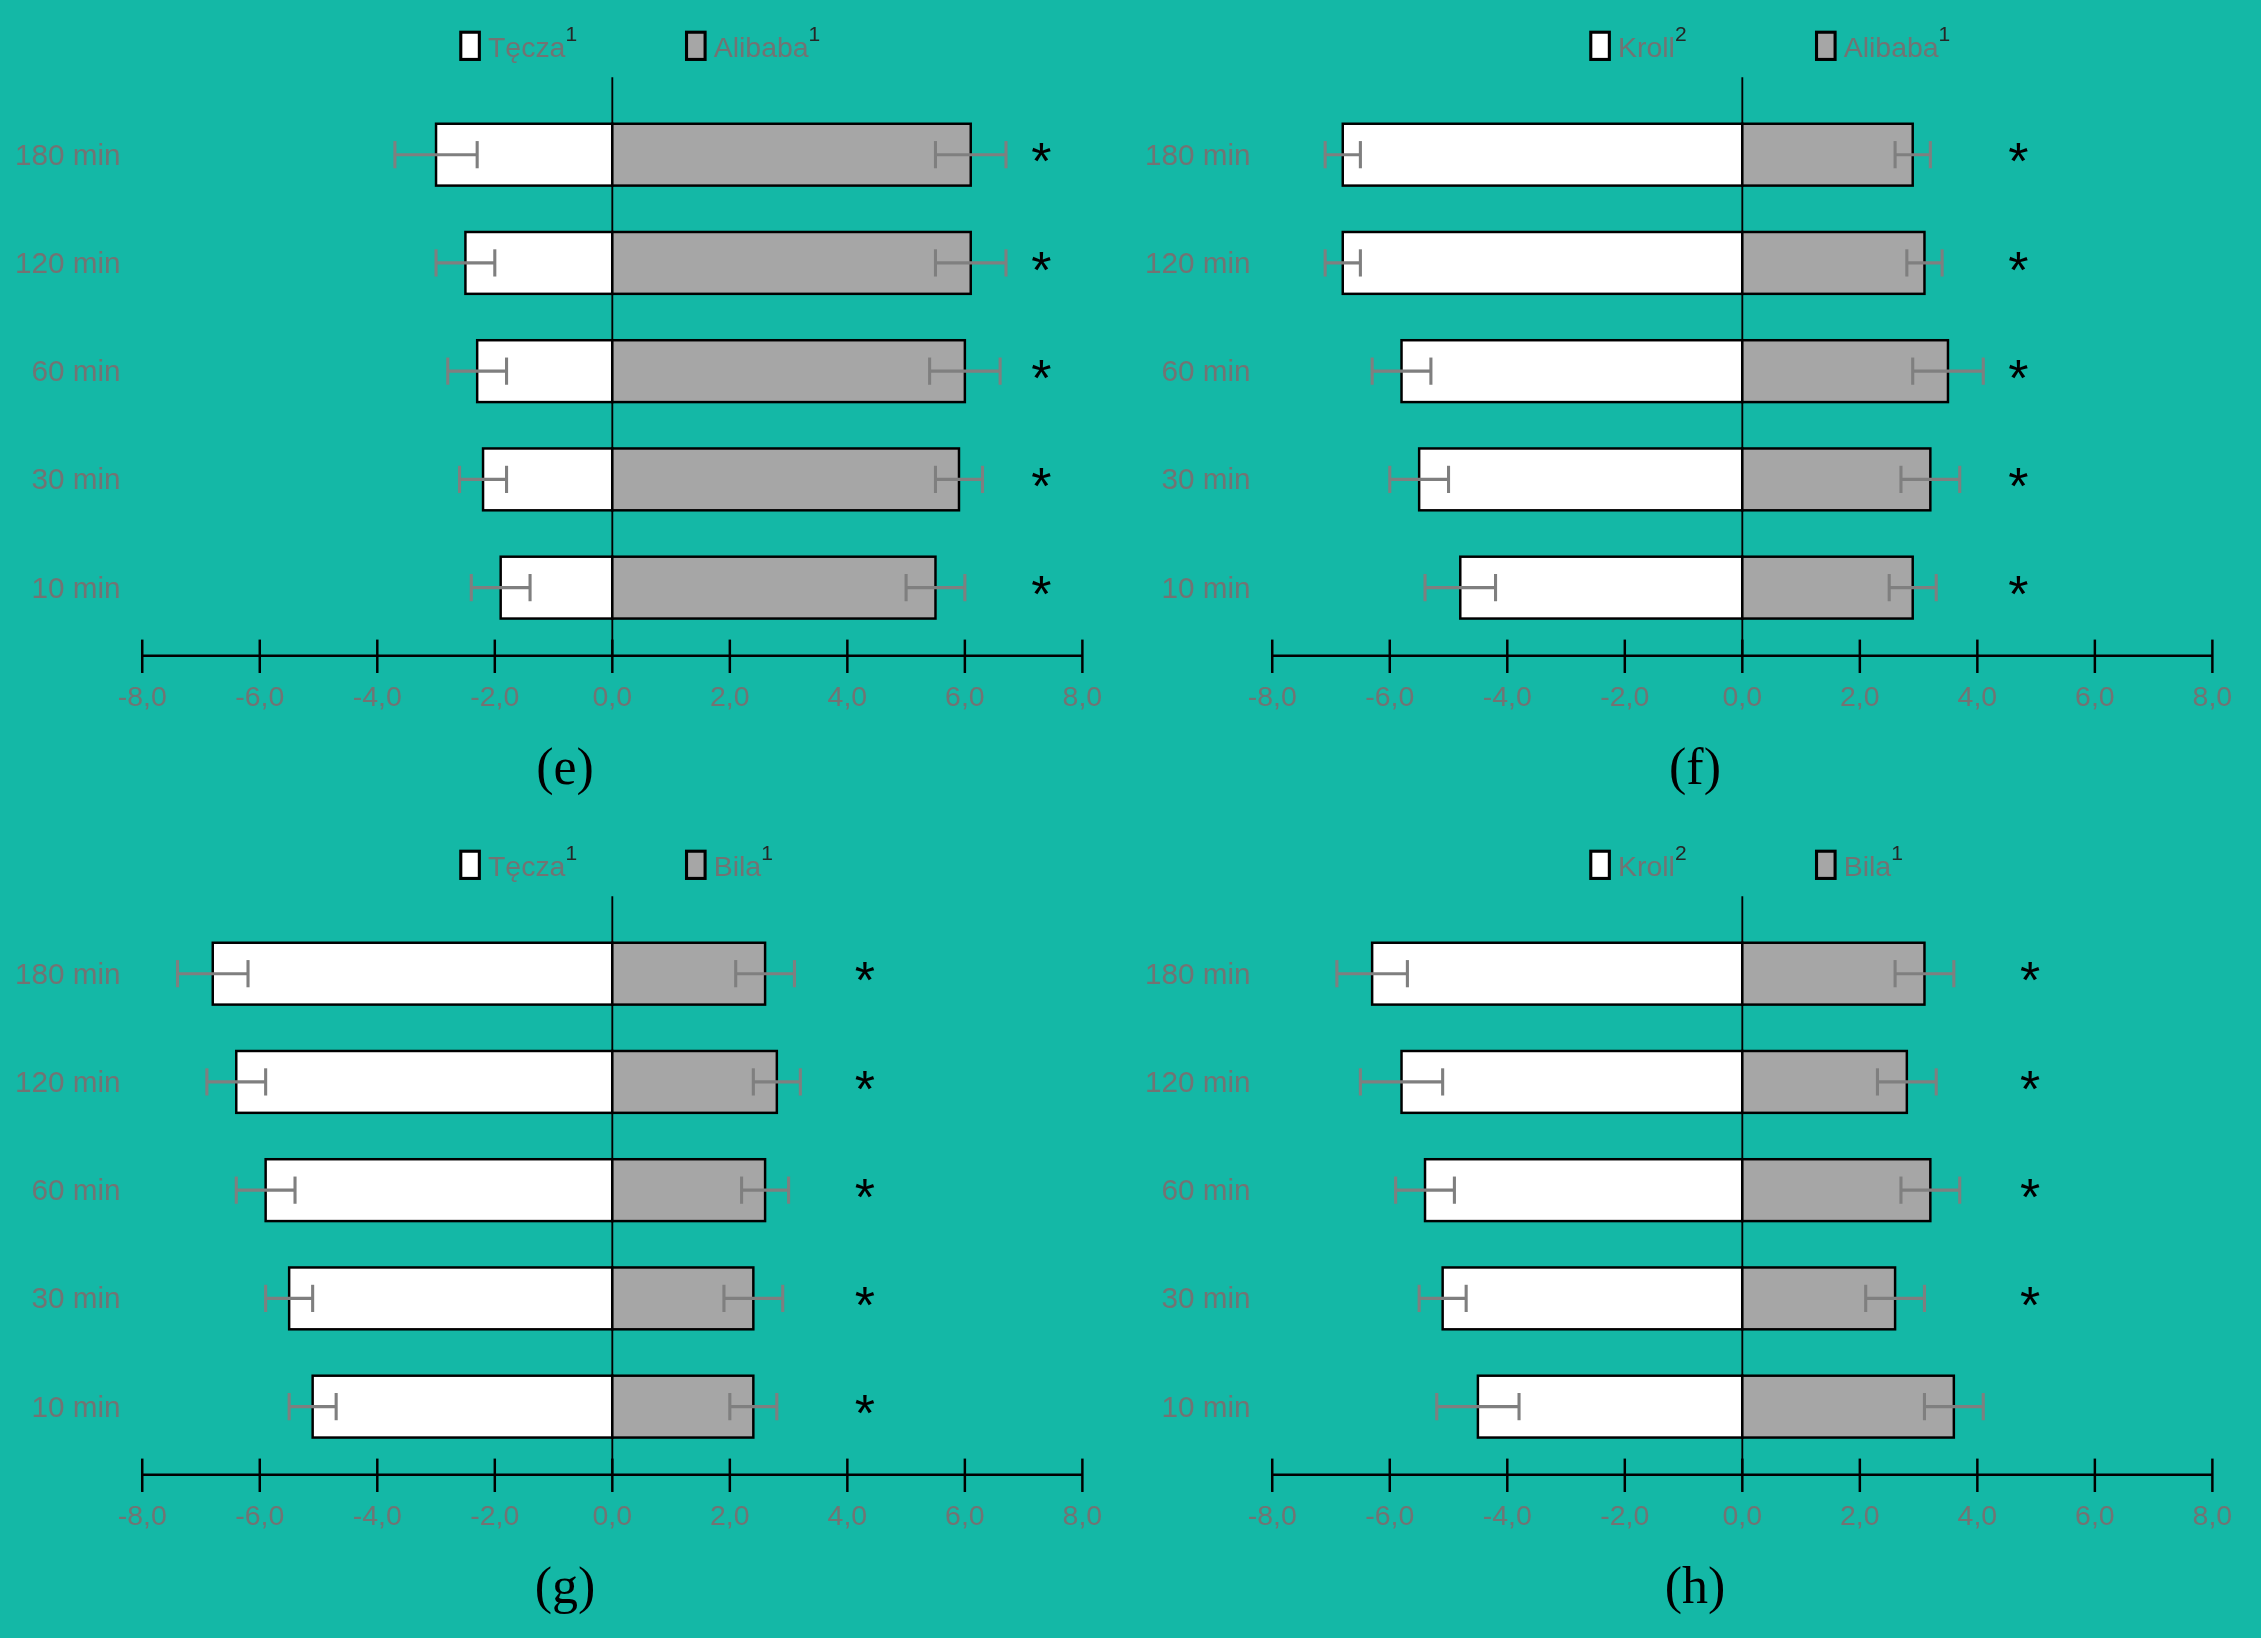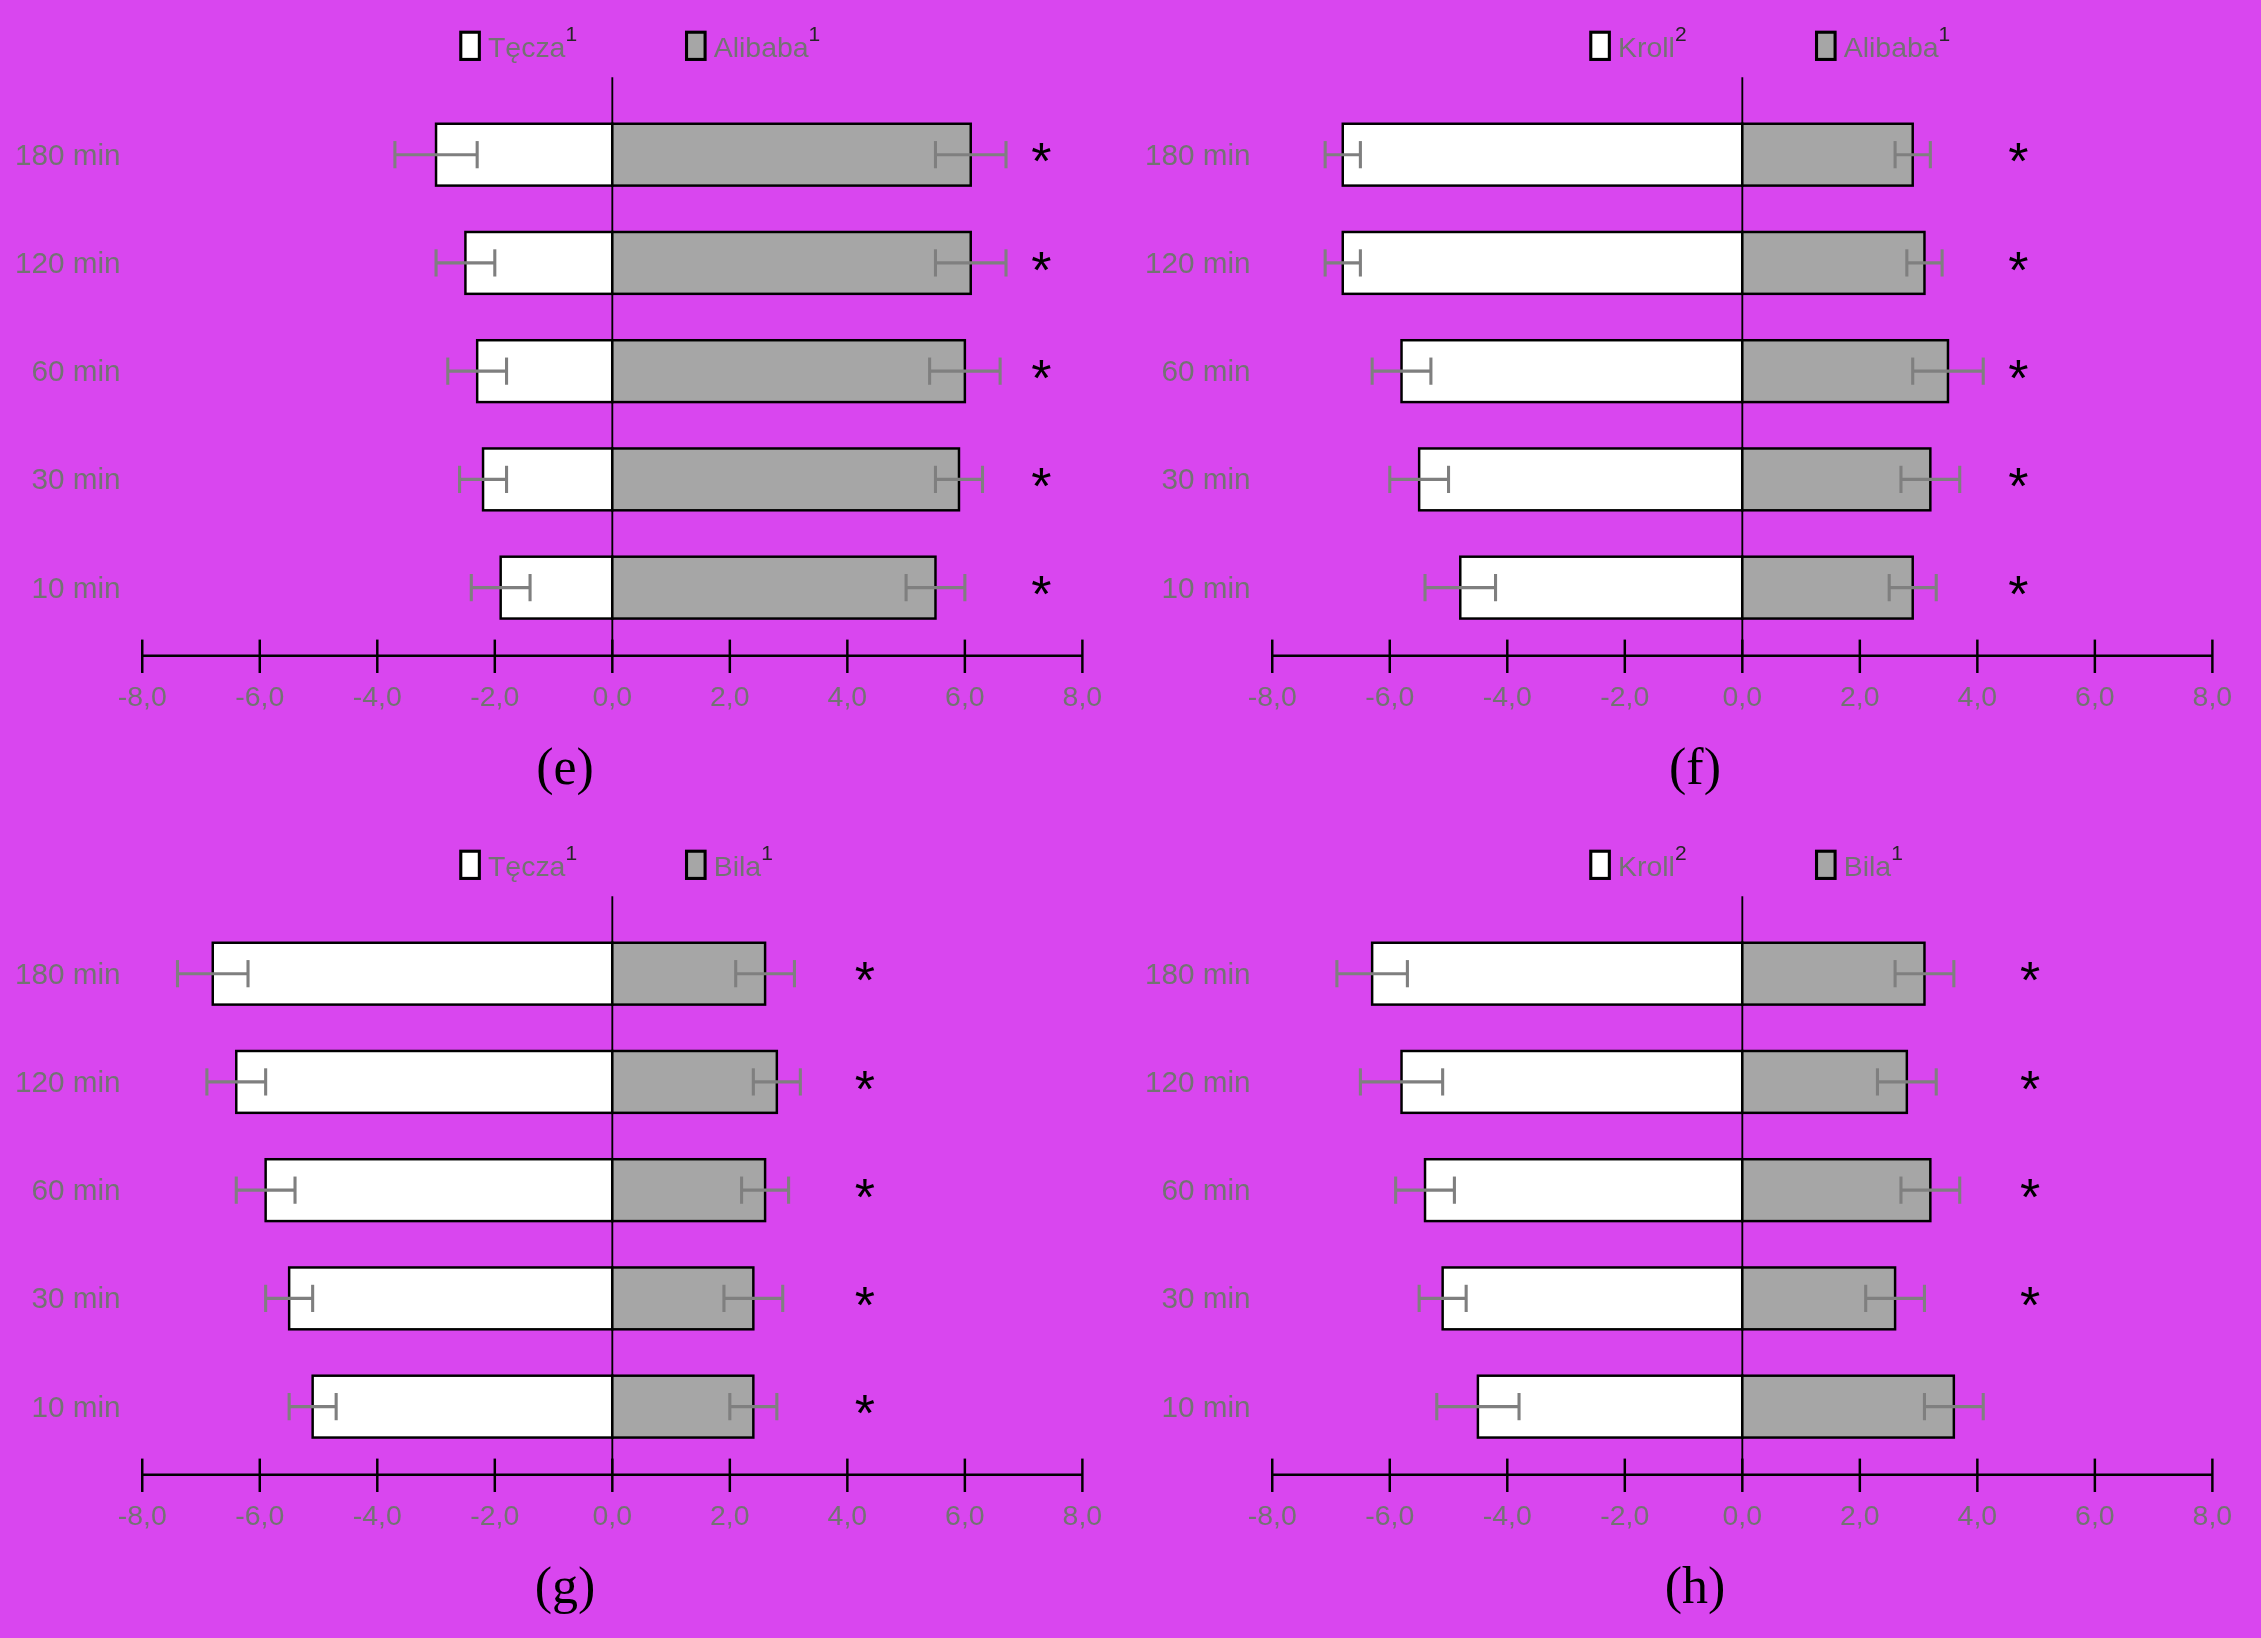--- a/index.html
+++ b/index.html
@@ -1,17 +1,17 @@
 <!DOCTYPE html>
 <html style="font-size:10px"><head>
 <meta charset="utf-8">
 <style>
   html,body{margin:0;padding:0;background:#ffffff;}
   .page{
-    width:2261px;height:1638px;background:#d946ef;
+    width:2261px;height:1638px;background:#14b8a6;
     display:grid;grid-template-columns:1130px 1130px;grid-template-rows:819px 819px;
     font-family:"Liberation Sans",sans-serif;
     text-decoration:underline;
   }
   .panel{margin:0;position:relative;width:1130px;height:819px;}
   .panel svg{display:block;width:1130px;height:819px;}
   .caption{
     position:absolute;left:0;top:723px;width:100%;height:87px;
     text-align:center;font-family:"Liberation Serif",serif;
     font-size:52px;color:#000000;line-height:87px;

